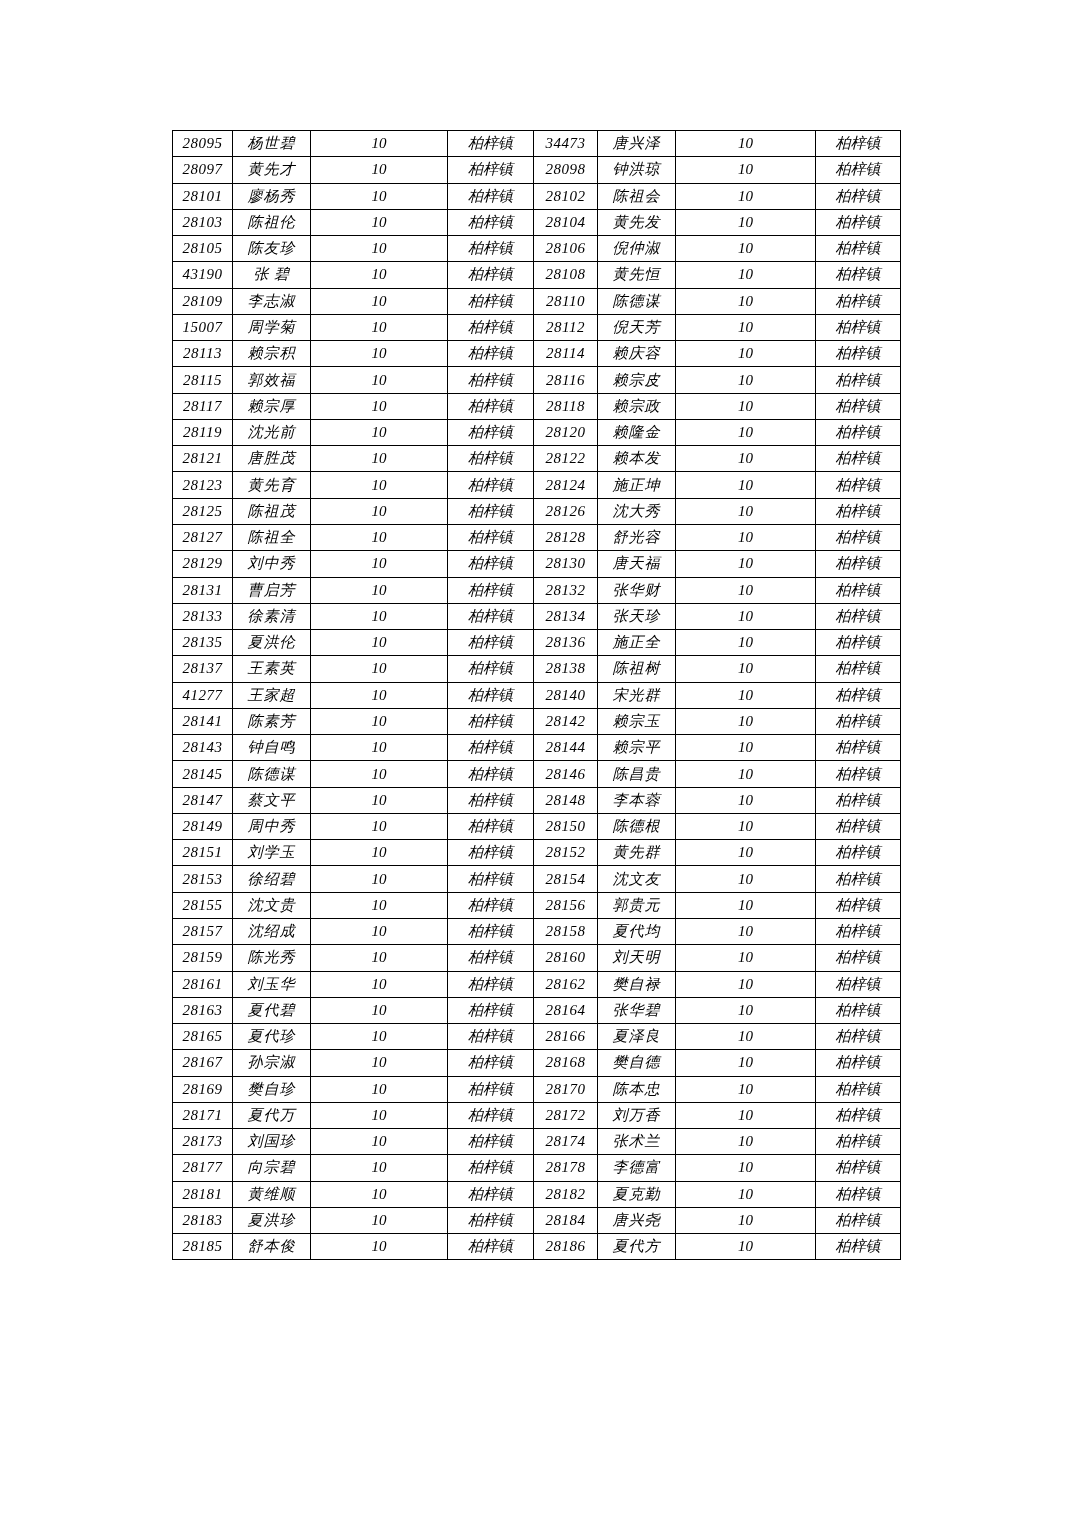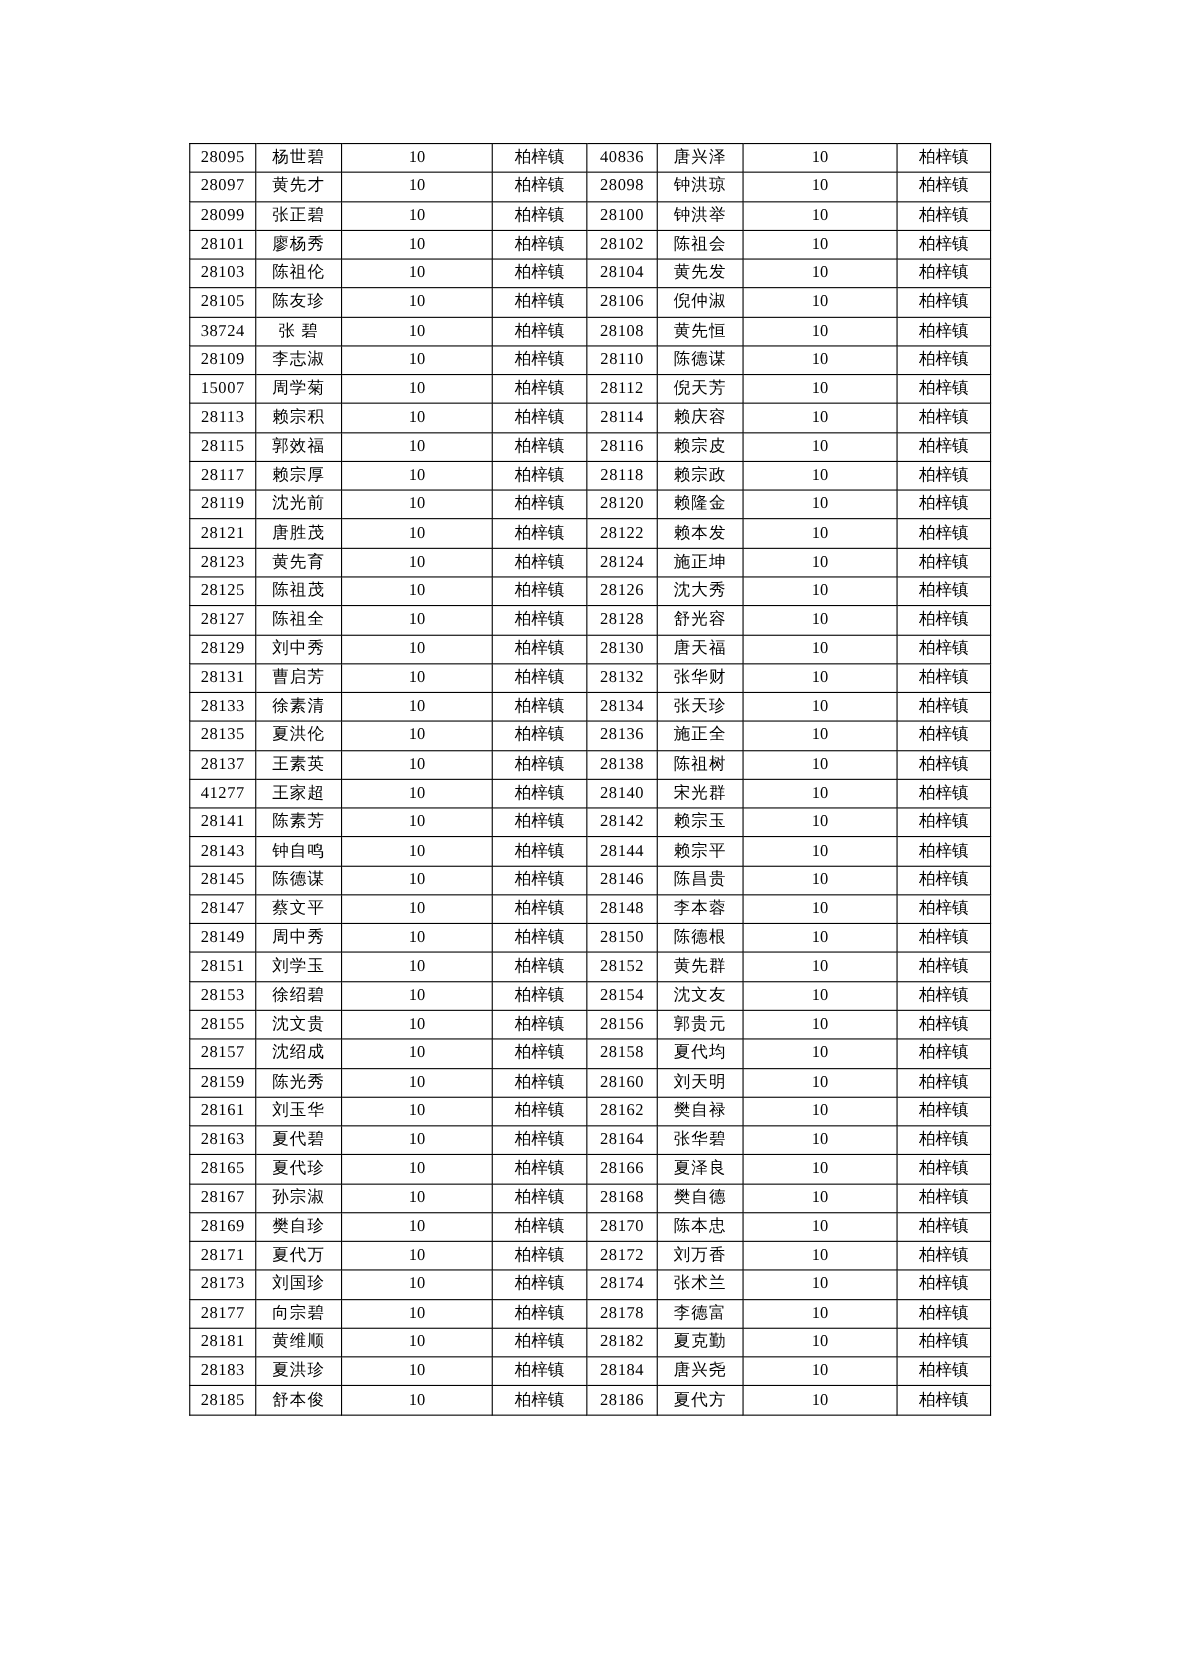--- a/index.html
+++ b/index.html
@@ -14,20 +14,21 @@
     font-family: "Liberation Serif", "DejaVu Serif", serif;
     color: #000000;
   }
   .page {
     position: absolute;
     left: 0;
     top: 0;
     width: 1074px;
     height: 1472px;
     background: #ffffff;
+    font-style: italic;
   }
   table.roster {
     position: absolute;
     left: 172px;
     top: 130px;
     width: 728px;
     border-collapse: collapse;
     table-layout: fixed;
   }
   table.roster td {
@@ -68,46 +69,36 @@
       <col class="c-amount-r">
       <col class="c-town-r">
     </colgroup>
     <tbody>
 
     <tr>
           <td class="serial">28095</td>
           <td class="name">杨世碧</td>
           <td class="amount">10</td>
           <td class="town">柏梓镇</td>
-          <td class="serial">40836</td>
+          <td class="serial">34473</td>
           <td class="name">唐兴泽</td>
           <td class="amount">10</td>
           <td class="town">柏梓镇</td>
         </tr>
         <tr>
           <td class="serial">28097</td>
           <td class="name">黄先才</td>
           <td class="amount">10</td>
           <td class="town">柏梓镇</td>
           <td class="serial">28098</td>
           <td class="name">钟洪琼</td>
           <td class="amount">10</td>
           <td class="town">柏梓镇</td>
         </tr>
         <tr>
-          <td class="serial">28099</td>
-          <td class="name">张正碧</td>
-          <td class="amount">10</td>
-          <td class="town">柏梓镇</td>
-          <td class="serial">28100</td>
-          <td class="name">钟洪举</td>
-          <td class="amount">10</td>
-          <td class="town">柏梓镇</td>
-        </tr>
-        <tr>
           <td class="serial">28101</td>
           <td class="name">廖杨秀</td>
           <td class="amount">10</td>
           <td class="town">柏梓镇</td>
           <td class="serial">28102</td>
           <td class="name">陈祖会</td>
           <td class="amount">10</td>
           <td class="town">柏梓镇</td>
         </tr>
         <tr>
@@ -124,21 +115,21 @@
           <td class="serial">28105</td>
           <td class="name">陈友珍</td>
           <td class="amount">10</td>
           <td class="town">柏梓镇</td>
           <td class="serial">28106</td>
           <td class="name">倪仲淑</td>
           <td class="amount">10</td>
           <td class="town">柏梓镇</td>
         </tr>
         <tr>
-          <td class="serial">38724</td>
+          <td class="serial">43190</td>
           <td class="name">张 碧</td>
           <td class="amount">10</td>
           <td class="town">柏梓镇</td>
           <td class="serial">28108</td>
           <td class="name">黄先恒</td>
           <td class="amount">10</td>
           <td class="town">柏梓镇</td>
         </tr>
         <tr>
           <td class="serial">28109</td>

